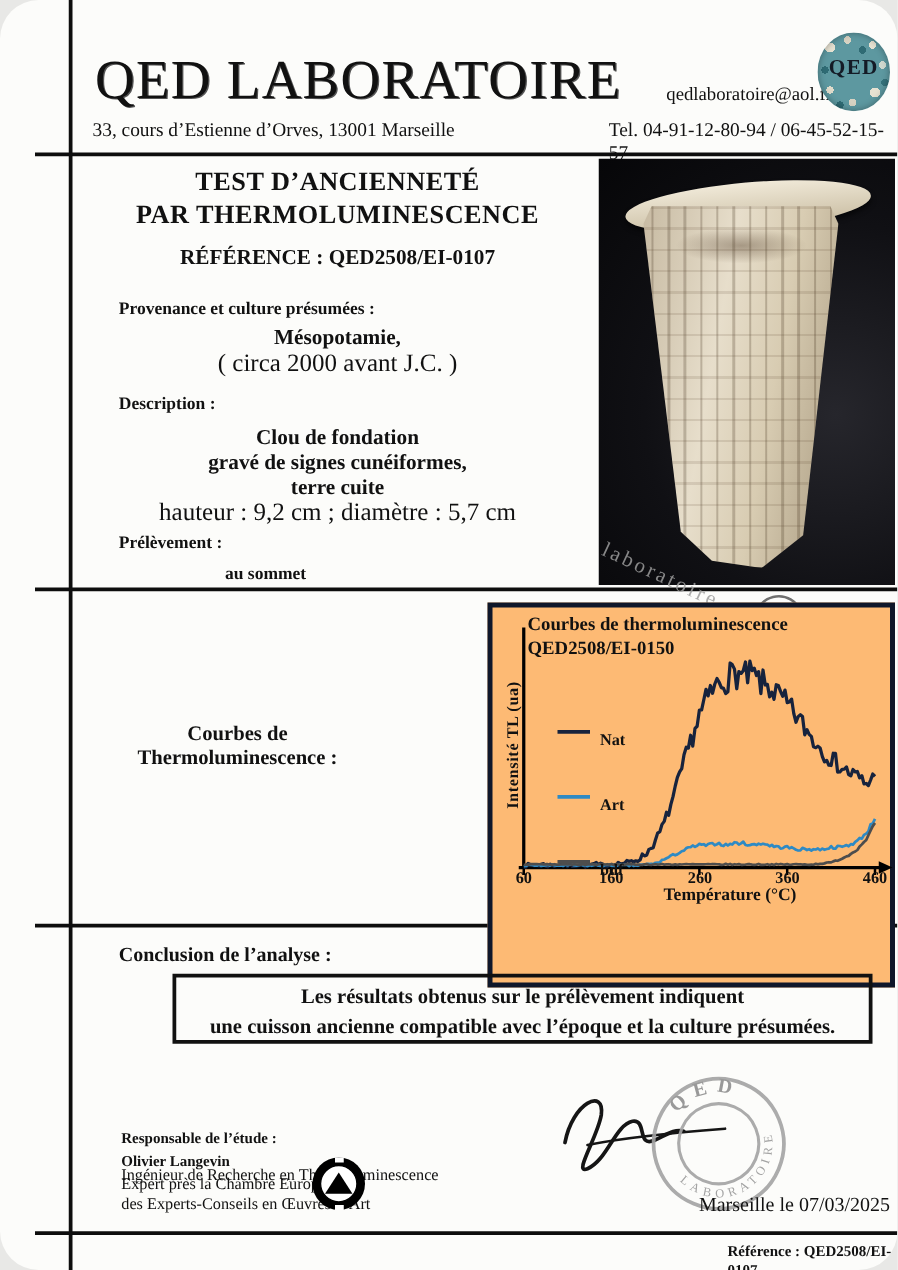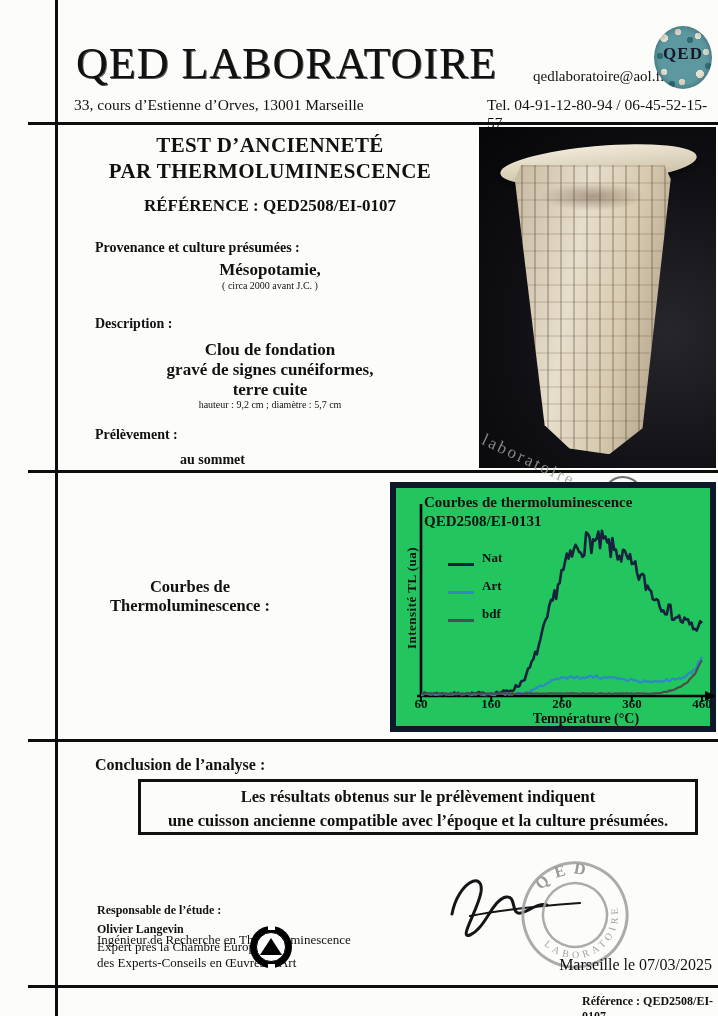--- a/index.html
+++ b/index.html
@@ -1,17 +1,17 @@
 <!DOCTYPE html>
 <html><head>
 <meta charset="utf-8">
 <style>
   html,body{margin:0;padding:0;background:#e8e8e6;}
   .page{position:relative;width:718px;height:1016px;background:#fcfcfa;overflow:hidden;
-        font-family:"Liberation Serif", serif;color:#111;}
+        font-family:"Liberation Serif", serif;color:#111;border-radius:31px;}
   .abs{position:absolute;}
   .vline{position:absolute;left:55px;top:0;width:2.5px;height:1016px;background:#0d0d0d;}
   .hr{position:absolute;left:28px;width:690px;height:2.5px;background:#0d0d0d;}
   
   .labname{left:76px;top:38px;font-size:44px;letter-spacing:1px;text-shadow:1px 1px 0 #555;}
   .email{left:533px;top:68px;font-size:15px;}
   .address{left:74px;top:96px;font-size:15.5px;}
   .phone{left:487px;top:96px;font-size:15.5px;}
   .logo{left:654px;top:26px;width:58px;height:63px;border-radius:50%;
         background-color:#5d98a0;
@@ -31,21 +31,21 @@
   .logo span{position:absolute;left:0;right:0;top:18px;text-align:center;
         font-weight:bold;font-size:17px;color:#141b26;letter-spacing:1px;}
   
   .titleblock{left:60px;top:132px;width:420px;text-align:center;}
   .titleblock .t1{font-size:21px;font-weight:bold;letter-spacing:.4px;line-height:26px;}
   .ref{left:60px;top:196px;width:420px;text-align:center;font-size:17px;font-weight:bold;}
   
   .flabel{font-weight:bold;font-size:14px;}
   .center-col{width:420px;left:60px;text-align:center;}
   .b17{font-weight:bold;font-size:17px;line-height:20px;}
-  .n15{font-size:10px;}
+  .n15{font-size:20px;}
   
   .photo{left:479px;top:127px;width:237px;height:341px;background:
      radial-gradient(circle at 80% 60%,#26262c 0%,#101014 55%,#060608 100%);}
   .rim{position:absolute;left:9%;top:5.5%;width:83%;height:11%;border-radius:50%;
      background:linear-gradient(#f0e9d8,#c9bda2);transform:rotate(-5deg);
      box-shadow:0 3px 4px rgba(0,0,0,.55);}
   .artifact{position:absolute;left:13%;top:11%;width:70%;height:85%;
      clip-path:polygon(7% 0%,93% 0%,97% 5%,80% 91%,60% 100%,36% 98%,21% 90%,3% 5%);
      background:linear-gradient(100deg,#c5b8a0 0%,#e7decb 38%,#d8ccb2 62%,#a3947a 100%);}
   .artifact:after{content:"";position:absolute;inset:0;
@@ -59,30 +59,30 @@
   .watermark{left:487px;top:430px;font-size:17px;letter-spacing:2.5px;color:#9d9d9d;
      opacity:.85;transform:rotate(25deg);transform-origin:left top;}
   .ministamp{left:603px;top:476px;width:40px;height:40px;opacity:.8;transform:rotate(-14deg);}
   .ministamp .o{position:absolute;inset:0;border:2px solid #4c4c4c;border-radius:50%;}
   .ministamp .i{position:absolute;inset:7px;border:1.5px solid #4c4c4c;border-radius:50%;}
   .ministamp .t{position:absolute;left:11px;top:12px;width:0;height:0;
      border-left:9px solid transparent;border-right:9px solid transparent;
      border-bottom:14px solid #2d2d2d;}
   
   .curveslabel{left:60px;top:577px;width:260px;text-align:center;font-weight:bold;font-size:16.5px;line-height:19px;}
-  .chart-box{left:390px;top:482px;width:326px;height:250px;background:#22c55e;
-     border:6px solid #0f172a;box-sizing:border-box;}
+  .chart-box{left:390px;top:482px;width:326px;height:308px;background:#fdba74;
+     border:4px solid #0f172a;box-sizing:border-box;}
   .chart-title{position:absolute;left:28px;top:5px;font-weight:bold;font-size:15px;line-height:19px;}
   .ylab{position:absolute;left:-44px;top:102px;width:120px;text-align:center;
      transform:rotate(-90deg);font-weight:bold;font-size:13px;letter-spacing:.5px;}
   .xlab{position:absolute;left:190px;top:223px;transform:translateX(-50%);
      font-weight:bold;font-size:14px;}
   .xtick{position:absolute;top:208px;transform:translateX(-50%);font-weight:bold;font-size:13px;}
   .legend{position:absolute;left:52px;top:62px;}
-  .legend .row{display:flex;align-items:flex-end;margin-bottom:12px;}
+  .legend .row{display:flex;align-items:flex-start;margin-bottom:12px;margin-top:36px;}
   .legend .line{width:26px;height:2.6px;margin-right:8px;}
   .legend .lbl{font-weight:bold;font-size:13px;}
   
   .conclabel{left:95px;top:756px;font-weight:bold;font-size:16px;}
   .concbox{left:138px;top:779px;width:560px;height:56px;border:3px solid #111;
      box-sizing:border-box;text-align:center;font-weight:bold;font-size:16.5px;line-height:24px;padding-top:3px;}
   
   .resp1{left:97px;top:901px;font-weight:bold;font-size:12px;line-height:19px;}
   .resp2{left:97px;top:939px;font-size:13px;line-height:15.5px;}
   .resp3{left:97px;top:932px;font-size:13px;}
@@ -164,21 +164,21 @@
         <line x1="95.25" x2="95.25" y1="208" y2="214" stroke="#000" stroke-width="2"></line>
         <line x1="165.5" x2="165.5" y1="208" y2="214" stroke="#000" stroke-width="2"></line>
         <line x1="235.75" x2="235.75" y1="208" y2="214" stroke="#000" stroke-width="2"></line>
         <line x1="306" x2="306" y1="208" y2="214" stroke="#000" stroke-width="2"></line>
         <polyline points="25.0,207.7 26.8,207.7 28.5,204.7 30.3,205.7 32.0,206.3 33.8,206.5 35.5,206.1 37.3,206.7 39.0,205.4 40.8,204.9 42.6,206.9 44.3,207.4 46.1,205.4 47.8,206.1 49.6,207.1 51.3,206.3 53.1,206.3 54.9,205.6 56.6,206.7 58.4,204.4 60.1,207.3 61.9,204.8 63.6,207.1 65.4,207.1 67.2,206.9 68.9,206.5 70.7,205.8 72.4,205.2 74.2,207.7 75.9,204.7 77.7,205.8 79.4,205.3 81.2,204.9 83.0,204.0 84.7,205.5 86.5,204.6 88.2,205.2 90.0,207.7 91.7,207.2 93.5,206.3 95.3,205.8 97.0,207.2 98.8,206.7 100.5,203.9 102.3,205.3 104.0,204.8 105.8,204.5 107.5,202.4 109.3,203.1 111.1,202.6 112.8,203.4 114.6,202.7 116.3,203.1 118.1,201.9 119.8,197.2 121.6,198.7 123.3,198.2 125.1,193.5 126.9,192.7 128.6,192.1 130.4,185.8 132.1,180.5 133.9,179.3 135.6,173.5 137.4,171.1 139.2,163.8 140.9,166.3 142.7,157.5 144.4,151.3 146.2,142.8 147.9,135.9 149.7,131.5 151.4,128.9 153.2,117.8 155.0,111.8 156.7,112.5 158.5,102.2 160.2,110.9 162.0,96.7 163.7,95.0 165.5,82.1 167.3,81.9 169.0,74.0 170.8,65.5 172.5,70.7 174.3,62.4 176.0,68.6 177.8,61.4 179.6,56.8 181.3,59.8 183.1,64.1 184.8,64.7 186.6,68.9 188.3,67.4 190.1,44.4 191.8,45.7 193.6,49.3 195.4,65.0 197.1,51.3 198.9,52.7 200.6,50.6 202.4,43.6 204.1,60.2 205.9,42.9 207.7,50.5 209.4,48.5 211.2,54.4 212.9,51.3 214.7,68.9 216.4,50.0 218.2,62.0 219.9,61.5 221.7,71.5 223.5,67.8 225.2,73.5 227.0,61.8 228.7,62.4 230.5,67.3 232.2,71.0 234.0,66.1 235.8,76.1 237.5,75.6 239.3,73.3 241.0,84.7 242.8,91.8 244.5,87.3 246.3,85.8 248.0,87.2 249.8,101.9 251.6,97.7 253.3,101.5 255.1,103.1 256.8,111.4 258.6,112.1 260.3,111.0 262.1,112.4 263.9,119.3 265.6,123.5 267.4,122.3 269.1,126.2 270.9,126.4 272.6,116.6 274.4,116.7 276.1,131.7 277.9,131.6 279.7,129.5 281.4,129.4 283.2,127.5 284.9,133.6 286.7,134.6 288.4,129.6 290.2,131.5 291.9,131.2 293.7,136.3 295.5,134.6 297.2,141.1 299.0,140.8 300.7,142.5 302.5,138.0 304.2,133.2 306.0,135.1" fill="none" stroke="#17233d" stroke-width="2.6" stroke-linejoin="round"></polyline>
         <polyline points="25.0,207.0 26.8,206.8 28.5,205.9 30.3,205.9 32.0,205.9 33.8,206.5 35.5,206.6 37.3,205.7 39.0,206.8 40.8,206.6 42.6,206.4 44.3,205.9 46.1,206.5 47.8,205.6 49.6,206.3 51.3,206.5 53.1,206.6 54.9,206.3 56.6,206.7 58.4,205.8 60.1,206.3 61.9,205.6 63.6,205.8 65.4,206.4 67.2,206.5 68.9,206.1 70.7,205.7 72.4,206.3 74.2,206.1 75.9,206.9 77.7,206.1 79.4,206.6 81.2,206.2 83.0,205.8 84.7,206.6 86.5,206.7 88.2,207.0 90.0,206.1 91.7,206.0 93.5,205.7 95.3,206.7 97.0,206.8 98.8,207.1 100.5,206.0 102.3,205.7 104.0,205.9 105.8,205.9 107.5,205.7 109.3,206.8 111.1,205.6 112.8,206.7 114.6,206.3 116.3,206.6 118.1,205.8 119.8,205.6 121.6,205.6 123.3,205.2 125.1,205.2 126.9,205.0 128.6,205.3 130.4,204.2 132.1,204.0 133.9,203.8 135.6,201.9 137.4,201.6 139.2,200.6 140.9,199.8 142.7,198.3 144.4,197.4 146.2,198.2 147.9,197.5 149.7,196.3 151.4,195.0 153.2,194.5 155.0,192.5 156.7,191.8 158.5,191.7 160.2,190.4 162.0,191.5 163.7,190.6 165.5,189.1 167.3,189.7 169.0,189.4 170.8,190.6 172.5,189.2 174.3,188.6 176.0,188.5 177.8,190.2 179.6,189.4 181.3,188.3 183.1,190.4 184.8,190.8 186.6,189.1 188.3,190.4 190.1,189.1 191.8,189.6 193.6,187.8 195.4,188.0 197.1,189.7 198.9,188.7 200.6,187.3 202.4,190.0 204.1,190.4 205.9,190.1 207.7,189.5 209.4,189.3 211.2,190.0 212.9,189.0 214.7,189.6 216.4,189.0 218.2,189.5 219.9,189.7 221.7,191.0 223.5,189.9 225.2,191.5 227.0,190.9 228.7,191.0 230.5,192.9 232.2,192.6 234.0,191.3 235.8,190.9 237.5,192.7 239.3,191.8 241.0,192.7 242.8,193.8 244.5,194.4 246.3,194.3 248.0,192.3 249.8,193.0 251.6,194.0 253.3,193.4 255.1,194.4 256.8,193.4 258.6,193.6 260.3,192.8 262.1,194.2 263.9,192.9 265.6,193.8 267.4,193.2 269.1,192.9 270.9,190.9 272.6,192.9 274.4,192.9 276.1,190.7 277.9,190.8 279.7,191.4 281.4,190.8 283.2,190.1 284.9,191.0 286.7,189.3 288.4,189.7 290.2,187.5 291.9,186.3 293.7,184.4 295.5,184.9 297.2,181.9 299.0,180.9 300.7,179.1 302.5,173.4 304.2,172.8 306.0,169.1" fill="none" stroke="#2e8ac4" stroke-width="2.2" stroke-linejoin="round"></polyline>
         <polyline points="25.0,205.9 26.8,205.8 28.5,205.7 30.3,205.3 32.0,205.3 33.8,205.3 35.5,205.3 37.3,205.4 39.0,205.3 40.8,205.5 42.6,205.4 44.3,205.4 46.1,205.7 47.8,205.7 49.6,205.4 51.3,205.7 53.1,205.8 54.9,205.6 56.6,205.5 58.4,205.4 60.1,205.6 61.9,205.4 63.6,205.8 65.4,205.4 67.2,205.6 68.9,205.6 70.7,205.7 72.4,205.3 74.2,205.9 75.9,205.5 77.7,205.5 79.4,205.4 81.2,205.5 83.0,205.9 84.7,205.6 86.5,205.2 88.2,205.4 90.0,205.6 91.7,205.4 93.5,205.7 95.3,205.2 97.0,205.9 98.8,205.3 100.5,205.6 102.3,205.8 104.0,205.6 105.8,205.8 107.5,205.3 109.3,205.1 111.1,205.5 112.8,205.2 114.6,205.9 116.3,205.6 118.1,205.9 119.8,206.0 121.6,205.4 123.3,205.3 125.1,205.8 126.9,206.0 128.6,205.6 130.4,205.4 132.1,205.7 133.9,205.5 135.6,205.2 137.4,205.7 139.2,205.5 140.9,205.4 142.7,205.7 144.4,205.9 146.2,205.5 147.9,205.9 149.7,205.5 151.4,205.6 153.2,205.4 155.0,205.3 156.7,205.4 158.5,205.5 160.2,205.3 162.0,205.5 163.7,205.4 165.5,205.5 167.3,205.5 169.0,205.5 170.8,205.4 172.5,205.3 174.3,205.4 176.0,205.2 177.8,205.3 179.6,205.4 181.3,205.5 183.1,205.9 184.8,205.8 186.6,205.1 188.3,205.8 190.1,205.2 191.8,206.0 193.6,205.4 195.4,205.6 197.1,205.3 198.9,205.8 200.6,205.8 202.4,205.7 204.1,205.4 205.9,205.4 207.7,205.7 209.4,205.9 211.2,205.7 212.9,205.2 214.7,205.9 216.4,205.9 218.2,205.8 219.9,205.4 221.7,206.0 223.5,205.4 225.2,206.0 227.0,205.2 228.7,205.6 230.5,205.2 232.2,205.5 234.0,205.7 235.8,205.3 237.5,205.8 239.3,205.7 241.0,205.4 242.8,205.3 244.5,205.5 246.3,205.4 248.0,205.7 249.8,205.5 251.6,205.8 253.3,205.9 255.1,205.7 256.8,205.8 258.6,205.1 260.3,205.5 262.1,205.1 263.9,205.1 265.6,204.7 267.4,204.0 269.1,203.8 270.9,203.9 272.6,203.1 274.4,202.4 276.1,202.6 277.9,201.8 279.7,201.0 281.4,200.0 283.2,199.1 284.9,198.7 286.7,197.1 288.4,196.0 290.2,195.2 291.9,194.0 293.7,191.2 295.5,189.5 297.2,187.6 299.0,186.0 300.7,182.2 302.5,178.4 304.2,174.9 306.0,172.4" fill="none" stroke="#4d4d4d" stroke-width="2.2" stroke-linejoin="round"></polyline>
       </svg>
     <div class="chart-title">
       <div>Courbes de thermoluminescence</div>
-      <div>QED2508/EI-0131</div>
+      <div>QED2508/EI-0150</div>
     </div>
     <div class="ylab">Intensité TL  (ua)</div>
     <div class="xlab">Température (°C)</div>
     <div class="xtick" style="left:25px">60</div>
     <div class="xtick" style="left:95px">160</div>
     <div class="xtick" style="left:166px">260</div>
     <div class="xtick" style="left:236px">360</div>
     <div class="xtick" style="left:306px">460</div>
     <div class="legend" id="chart-legend">
         <div class="row">

